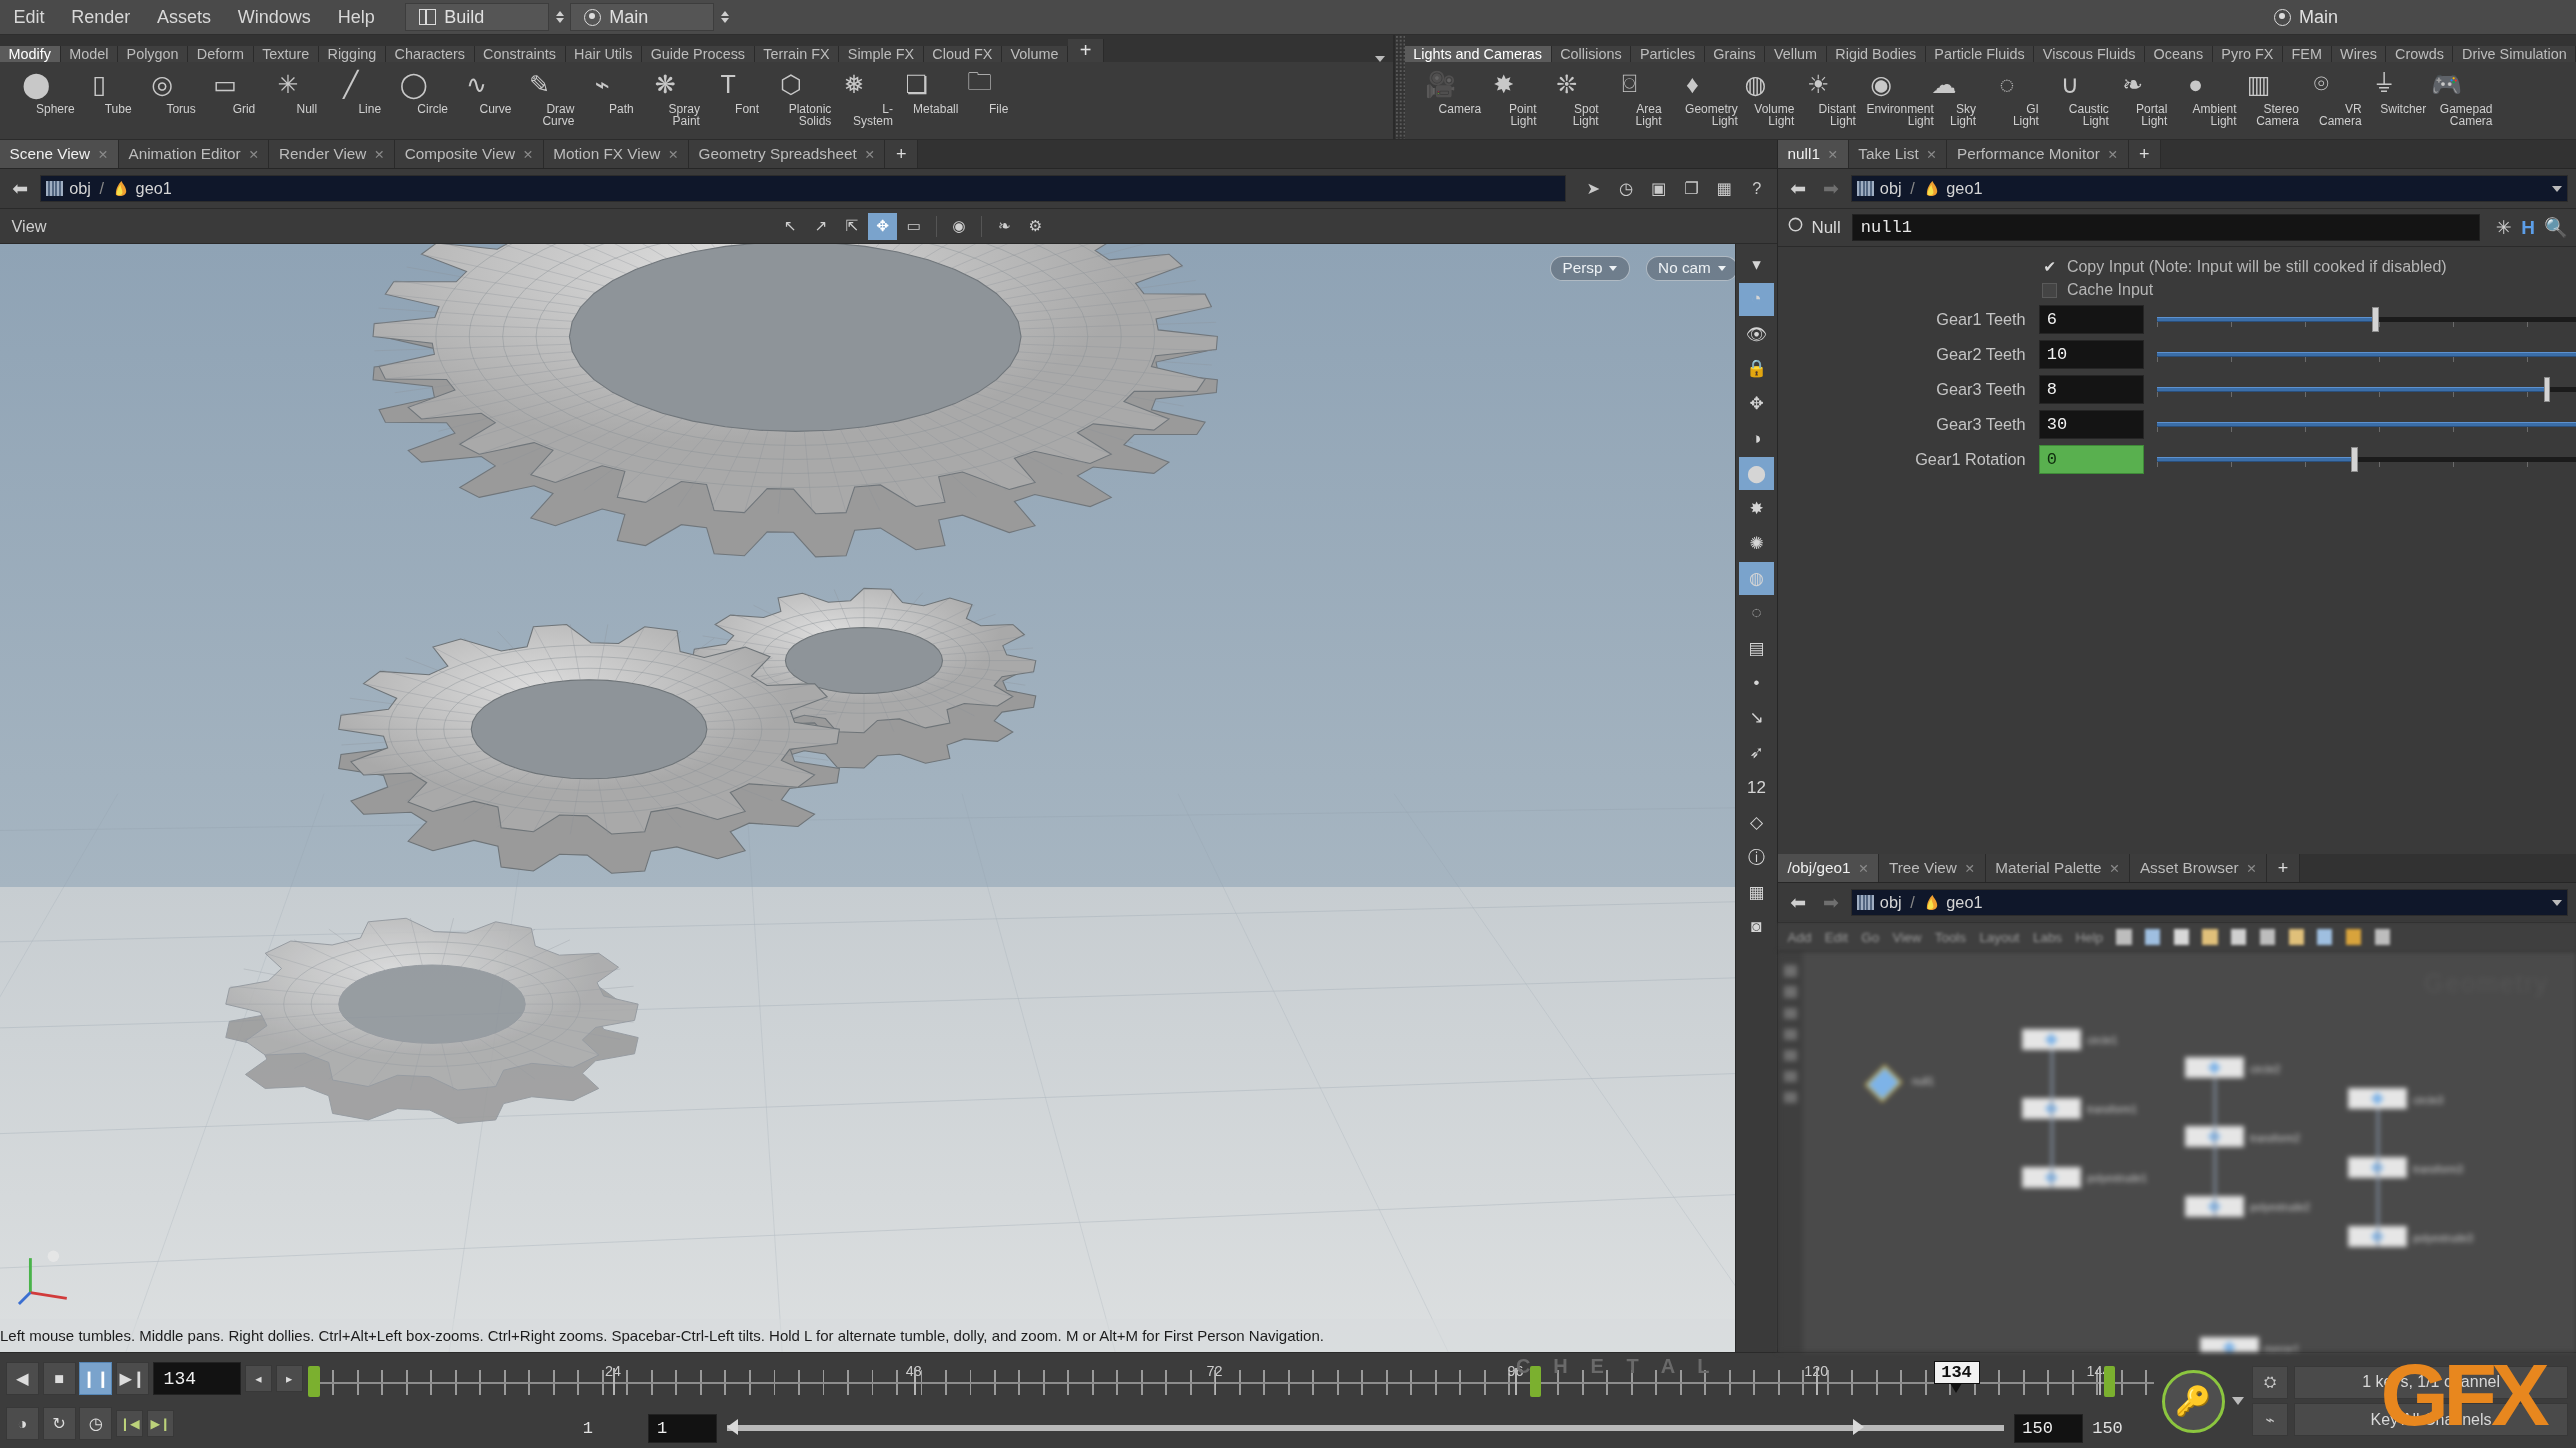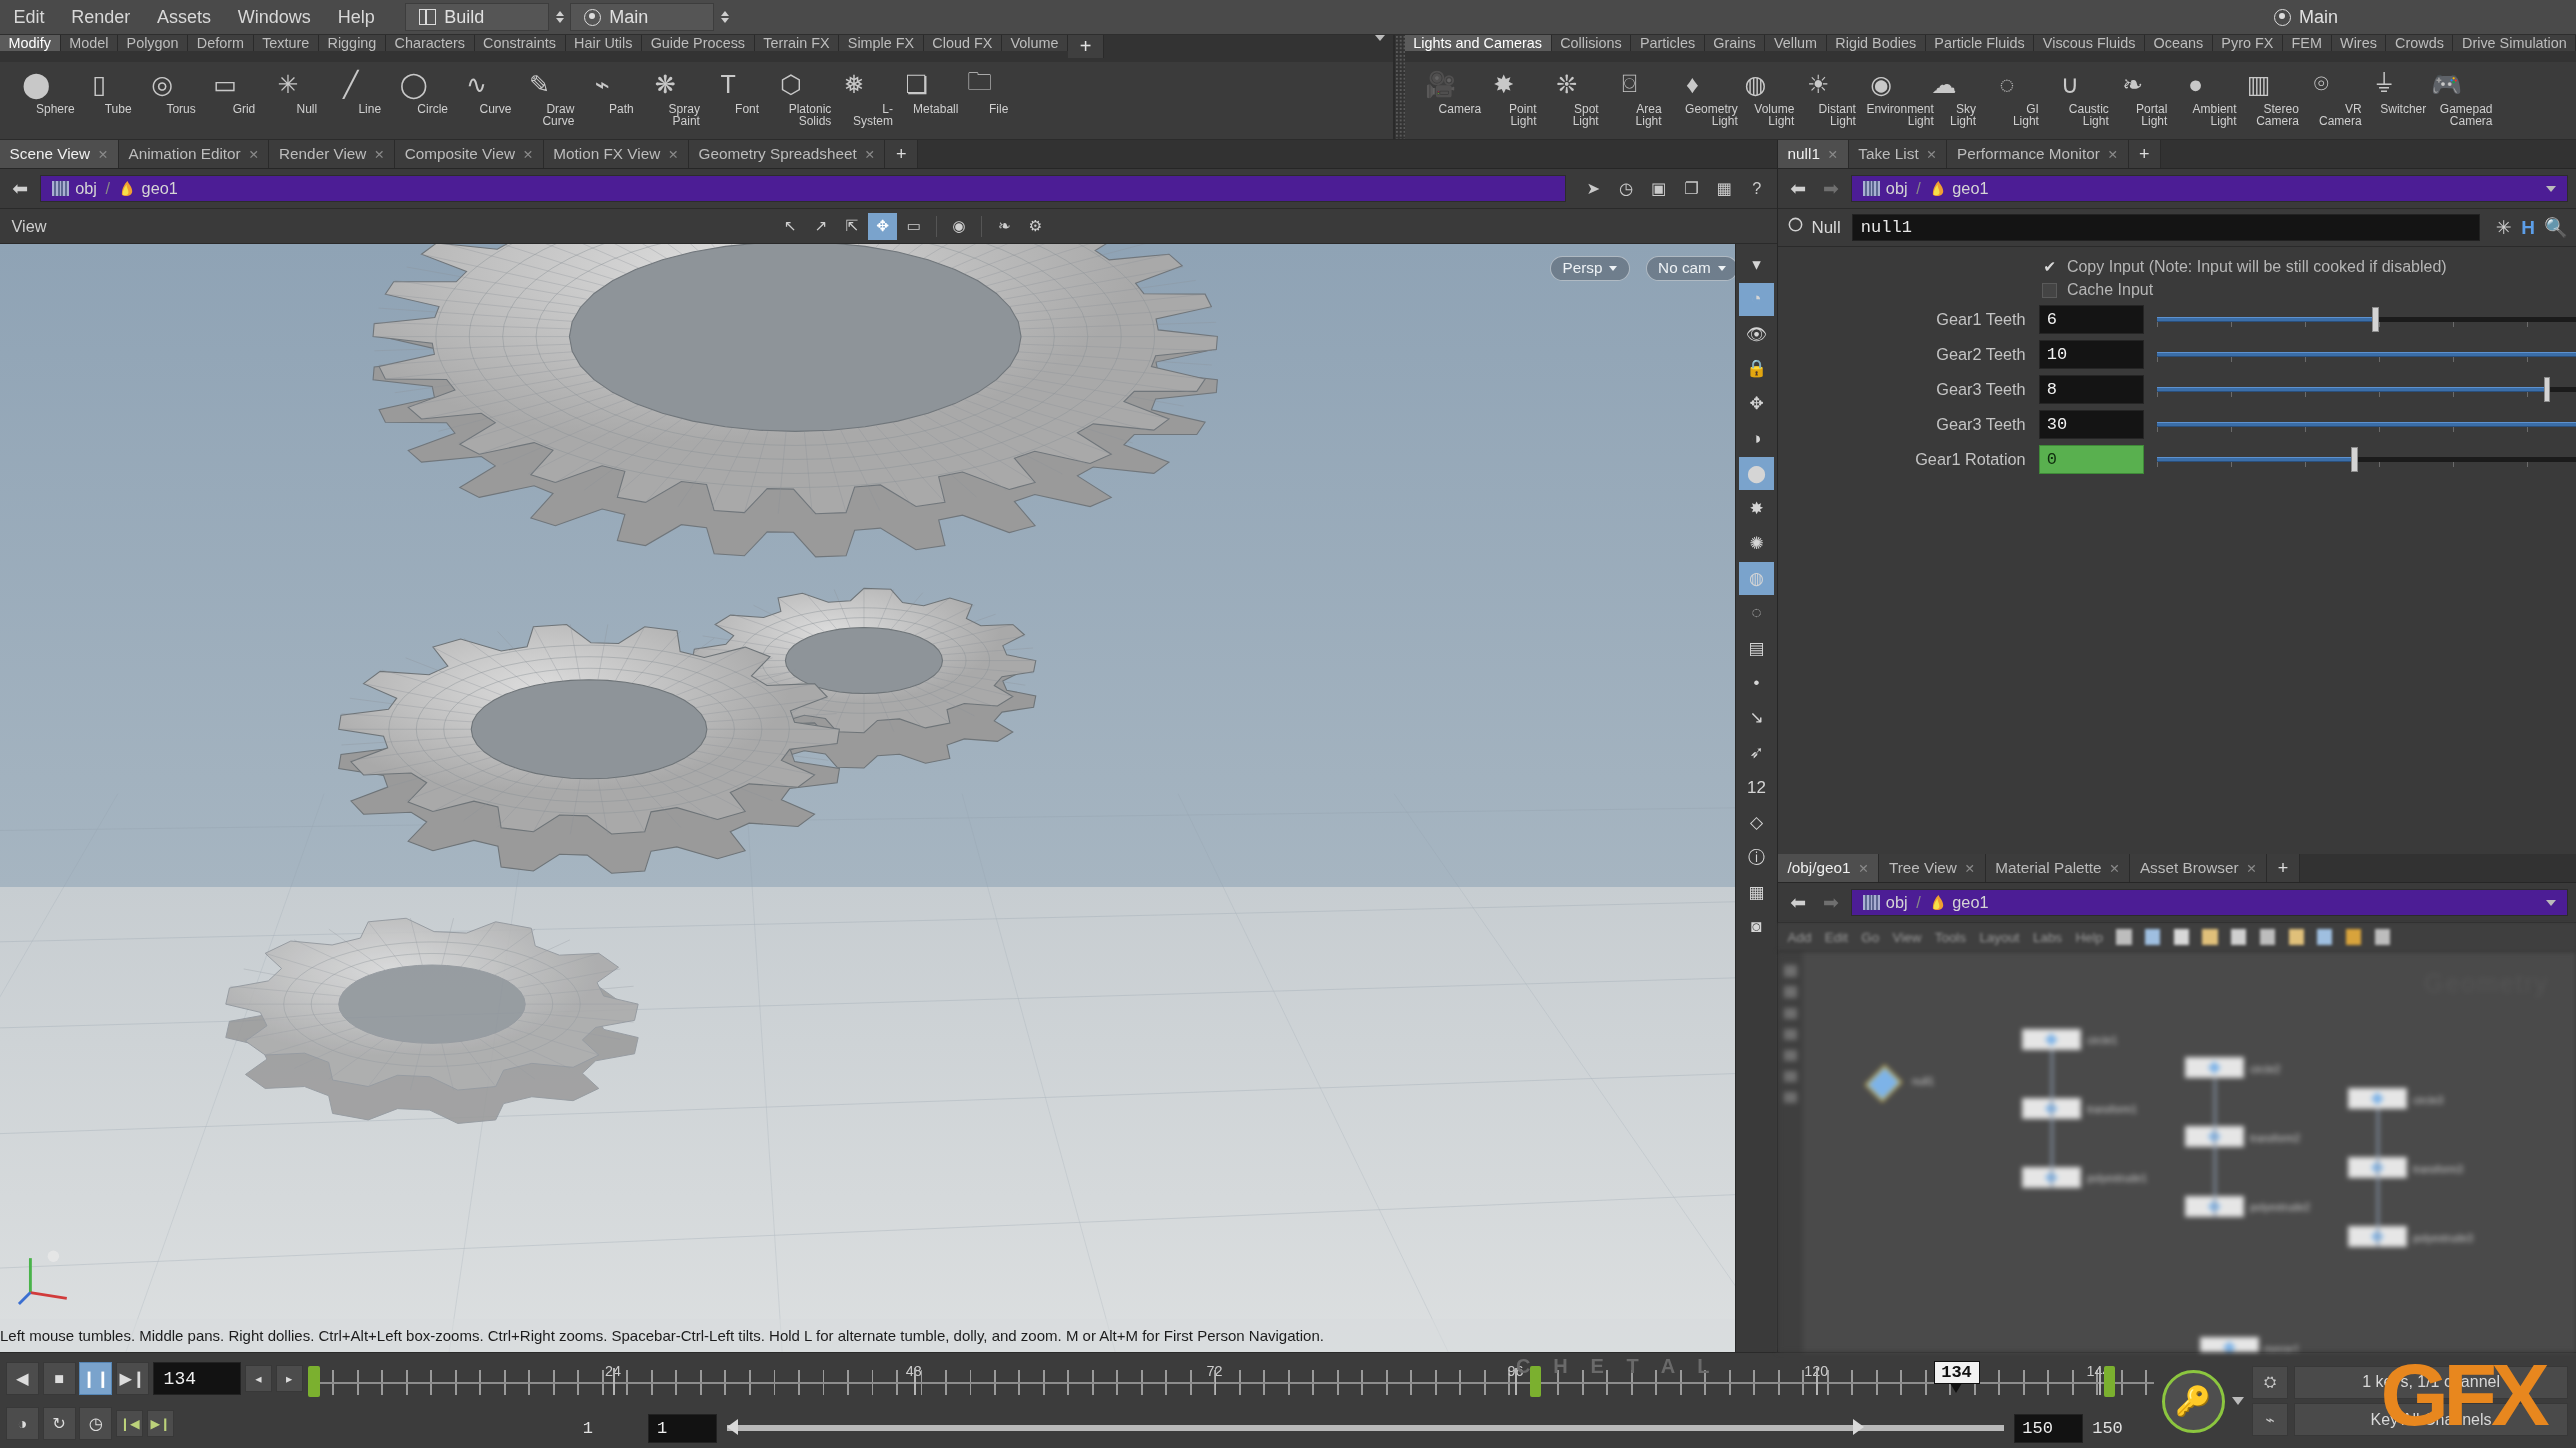--- a/index.html
+++ b/index.html
@@ -39,21 +39,21 @@
     width: 17px; height: 17px; border: 1.9px solid #dcdcdc; border-radius: 50%; position: relative; flex:0 0 17px;
   }
   .ico-target::after{content:'';position:absolute;left:3.8px;top:3.8px;width:5.8px;height:5.8px;background:#dcdcdc;border-radius:50%;}
   .menubar-right { margin-left: auto; display:flex; align-items:stretch; }
 
   
   .shelfwrap { display:flex; flex:0 0 105px; height:105px; background:#3b3b3b; border-bottom:1px solid #2b2b2b; }
   .shelf-col { display:flex; flex-direction:column; }
   .shelf-left { flex: 0 0 1395px; border-right: 2.9px solid #2a2a2a; }
   .shelf-right { flex: 1 1 auto; }
-  .shelf-tabs { height:27px; display:flex; align-items:flex-start; background:#333; }
+  .shelf-tabs { height:27px; display:flex; align-items:flex-end; background:#333; }
   .shelf-tab {
     padding: 0 8.6px; display:flex; align-items:center; font-size:14.4px; color:#bdbdbd;
     background:#3f3f3f; border-right:1px solid #2a2a2a; white-space:nowrap;
   }
   .shelf-tab.active { background:#5b5b5b; color:#fff; }
   .shelf-tab.plus { font-size:20px; color:#e2e2e2; background:#3f3f3f; padding:0 11.5px; }
   .shelf-tabs .filler { flex:1; background:#333; display:flex; align-items:center; justify-content:flex-end; padding-right:7.7px; }
   .caret { width:0;height:0;border-left:5.8px solid transparent;border-right:5.8px solid transparent;border-top:6.7px solid #bbb; }
   .shelf-items { flex:1; display:flex; align-items:flex-start; padding: 3.8px 5.8px 0 5.8px; gap: 1.9px; overflow:hidden; }
   .shelf-btn {
@@ -78,22 +78,22 @@
   .ptab .x { font-size:12.5px; color:#8a8a8a; }
   .ptab.plus { font-size:18px; padding:0 10.5px; color:#ddd;}
   .pane-tabs .fill { flex:1; background:#323232; }
 
   
   .pathbar { height:40px; background:#3a3a3a; display:flex; align-items:center; gap:7.7px; padding:0 7.7px;
      border-bottom:1px solid #2a2a2a; }
   .pb-arrow { width:25px;height:25px; display:flex;align-items:center;justify-content:center;
      font-size:19px; color:#cfcfcf; }
   .pb-arrow.dim { color:#6f6f6f; }
-  .pathfield { flex:1; height:27px; background:#4c1d95; border:1px solid #2c2c2c;
-     display:flex; align-items:center; gap:5.8px; padding:0 11px; font-size:16.3px; color:#d5d5d5; }
+  .pathfield { flex:1; height:27px; background:#0f172a; border:1px solid #2c2c2c;
+     display:flex; align-items:center; gap:5.8px; padding:0 5px; font-size:16.3px; color:#d5d5d5; }
   .crumb-sep { color:#888; margin:0 2.9px; }
   .ico-obj { width:17px;height:15.3px;background:
       linear-gradient(#9fb8d8,#9fb8d8) 0 0/100% 100% no-repeat; opacity:.85; flex:0 0 17px;
       background-image: repeating-linear-gradient(90deg,#b9c9dd 0 1.9px, #5f7490 1.9px 3.8px);}
   .ico-geo { width:17px;height:17px; flex:0 0 17px; position:relative;}
   .pb-icons { display:flex; align-items:center; gap:7.7px; padding-left:7.7px; }
   .pbi { width:25px;height:25px;display:flex;align-items:center;justify-content:center;font-size:16.3px;color:#c9c9c9;}
 
   
   .vp-toolbar { height:35px; background:#3a3a3a; display:flex; align-items:center; border-bottom:1px solid #2a2a2a;}

